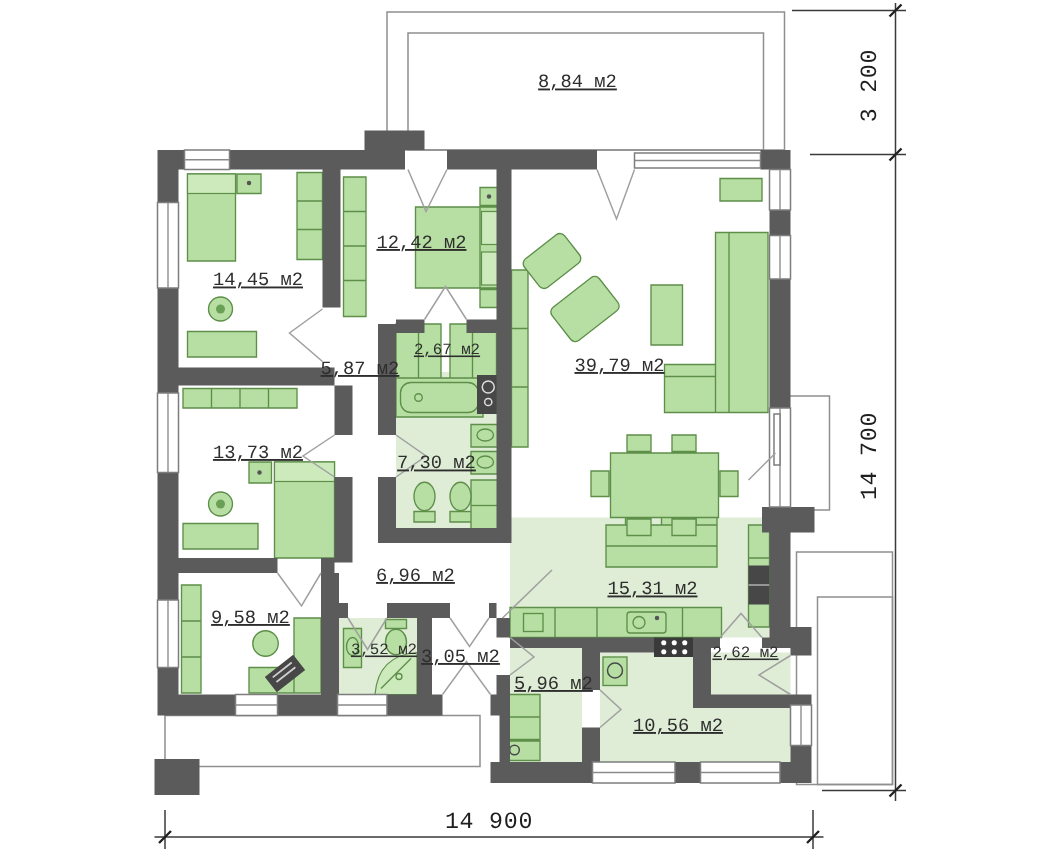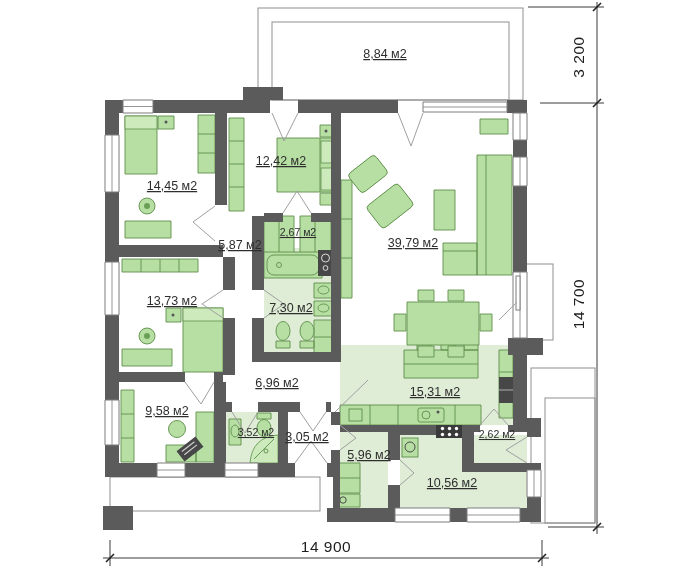--- a/index.html
+++ b/index.html
@@ -1,17 +1,17 @@
 <!DOCTYPE html>
 <html><head>
 <meta charset="utf-8">
 <style>
   html,body{margin:0;padding:0;background:#ffffff;}
   .stage{position:relative;width:644px;height:575px;background:#ffffff;overflow:hidden;
-         font-family:Liberation Sans, sans-serif;}
+         font-family:Liberation Mono, monospace;}
   svg{display:block;}
   .wall{fill:#5b5b5b;}
   .floor{fill:#dfecd6;}
   .furn{fill:#b7dfa4;stroke:#5d8f49;stroke-width:0.9;}
   .furn-light{fill:#cdeabc;stroke:#5d8f49;stroke-width:0.8;}
   .furn-line{fill:none;stroke:#5d8f49;stroke-width:0.9;}
   .appliance{fill:#474747;}
   .win{fill:#ffffff;stroke:#7d7d7d;stroke-width:1;}
   .mullion{fill:none;stroke:#8a8a8a;stroke-width:0.9;}
   .thin{fill:none;stroke:#8f8f8f;stroke-width:1;}

